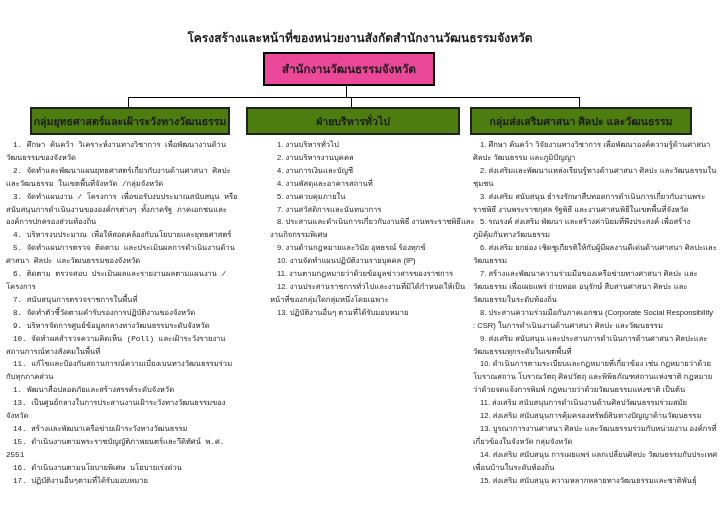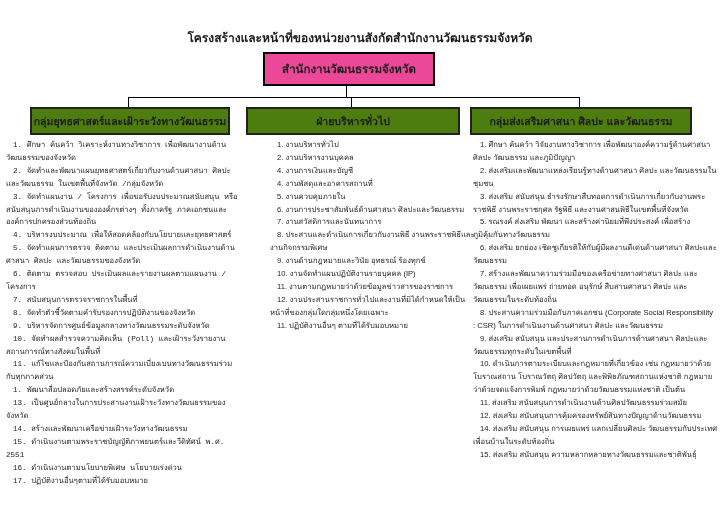--- a/index.html
+++ b/index.html
@@ -78,38 +78,38 @@
       <div class="item">15.  ดำเนินงานตามพระราชบัญญัติภาพยนตร์และวีดิทัศน์ พ.ศ. 2551</div>
       <div class="item">16.  ดำเนินงานตามนโยบายพิเศษ นโยบายเร่งด่วน</div>
       <div class="item">17.  ปฏิบัติงานอื่นๆตามที่ได้รับมอบหมาย</div>
     </div>
   <div class="col col-2">
       <div class="item">1.  งานบริหารทั่วไป</div>
       <div class="item">2.  งานบริหารงานบุคคล</div>
       <div class="item">4.  งานการเงินและบัญชี</div>
       <div class="item">4.  งานพัสดุและอาคารสถานที่</div>
       <div class="item">5.  งานควบคุมภายใน</div>
-      <div class="item">6.  งานการประชาสัมพันธ์ด้านศาสนา ศิลปะและวัฒนธรรม</div>
       <div class="item">7.  งานสวัสดิการและนันทนาการ</div>
       <div class="item">8.  ประสานและดำเนินการเกี่ยวกับงานพิธี งานพระราชพิธีและงานกิจกรรมพิเศษ</div>
       <div class="item">9.  งานด้านกฎหมายและวินัย อุทธรณ์ ร้องทุกข์</div>
       <div class="item">10. งานจัดทำแผนปฏิบัติงานรายบุคคล (IP)</div>
       <div class="item">11. งานตามกฎหมายว่าด้วยข้อมูลข่าวสารของราชการ</div>
       <div class="item">12. งานประสานราชการทั่วไปและงานที่มิได้กำหนดให้เป็นหน้าที่ของกลุ่มใดกลุ่มหนึ่งโดยเฉพาะ</div>
-      <div class="item">11. ปฏิบัติงานอื่นๆ ตามที่ได้รับมอบหมาย</div>
+      <div class="item">13. ปฏิบัติงานอื่นๆ ตามที่ได้รับมอบหมาย</div>
     </div>
   <div class="col col-3">
       <div class="item">1.  ศึกษา ค้นคว้า วิจัยงานทางวิชาการ เพื่อพัฒนาองค์ความรู้ด้านศาสนา ศิลปะ วัฒนธรรม และภูมิปัญญา</div>
       <div class="item">2.  ส่งเสริมและพัฒนาแหล่งเรียนรู้ทางด้านศาสนา ศิลปะ และวัฒนธรรมในชุมชน</div>
       <div class="item">3.  ส่งเสริม สนับสนุน ธำรงรักษาสืบทอดการดำเนินการเกี่ยวกับงานพระราชพิธี งานพระราชกุศล รัฐพิธี และงานศาสนพิธีในเขตพื้นที่จังหวัด</div>
       <div class="item">5.  รณรงค์ ส่งเสริม พัฒนา และสร้างค่านิยมที่พึงประสงค์ เพื่อสร้างภูมิคุ้มกันทางวัฒนธรรม</div>
       <div class="item">6.  ส่งเสริม ยกย่อง เชิดชูเกียรติให้กับผู้มีผลงานดีเด่นด้านศาสนา ศิลปะและวัฒนธรรม</div>
       <div class="item">7.  สร้างและพัฒนาความร่วมมือของเครือข่ายทางศาสนา ศิลปะ และวัฒนธรรม เพื่อเผยแพร่ ถ่ายทอด อนุรักษ์ สืบสานศาสนา ศิลปะ และวัฒนธรรมในระดับท้องถิ่น</div>
       <div class="item">8.  ประสานความร่วมมือกับภาคเอกชน (Corporate Social Responsibility : CSR) ในการดำเนินงานด้านศาสนา ศิลปะ และวัฒนธรรม</div>
       <div class="item">9.  ส่งเสริม สนับสนุน และประสานการดำเนินการด้านศาสนา ศิลปะและวัฒนธรรมทุกระดับในเขตพื้นที่</div>
       <div class="item">10. ดำเนินการตามระเบียบและกฎหมายที่เกี่ยวข้อง เช่น กฎหมายว่าด้วยโบราณสถาน โบราณวัตถุ ศิลปวัตถุ และพิพิธภัณฑสถานแห่งชาติ กฎหมายว่าด้วยจดแจ้งการพิมพ์ กฎหมายว่าด้วยวัฒนธรรมแห่งชาติ เป็นต้น</div>
       <div class="item">11. ส่งเสริม สนับสนุนการดำเนินงานด้านศิลปวัฒนธรรมร่วมสมัย</div>
       <div class="item">12. ส่งเสริม สนับสนุนการคุ้มครองทรัพย์สินทางปัญญาด้านวัฒนธรรม</div>
+      <div class="item">13. บูรณาการงานศาสนา ศิลปะ และวัฒนธรรมร่วมกับหน่วยงาน องค์กรที่เกี่ยวข้องในจังหวัด กลุ่มจังหวัด</div>
       <div class="item">14. ส่งเสริม สนับสนุน การเผยแพร่ แลกเปลี่ยนศิลปะ วัฒนธรรมกับประเทศเพื่อนบ้านในระดับท้องถิ่น</div>
       <div class="item">15. ส่งเสริม สนับสนุน ความหลากหลายทางวัฒนธรรมและชาติพันธุ์</div>
     </div>
 
 </div>
 
 </body></html>

